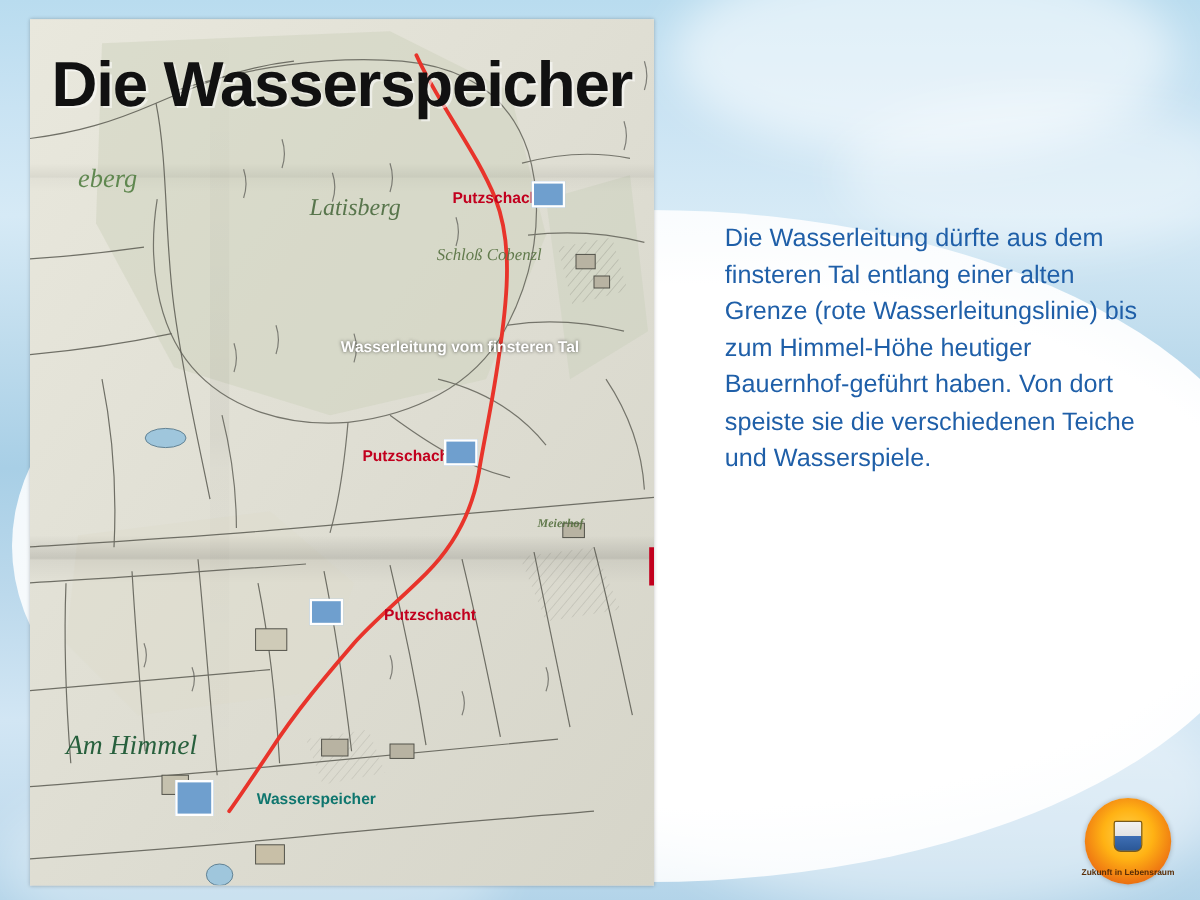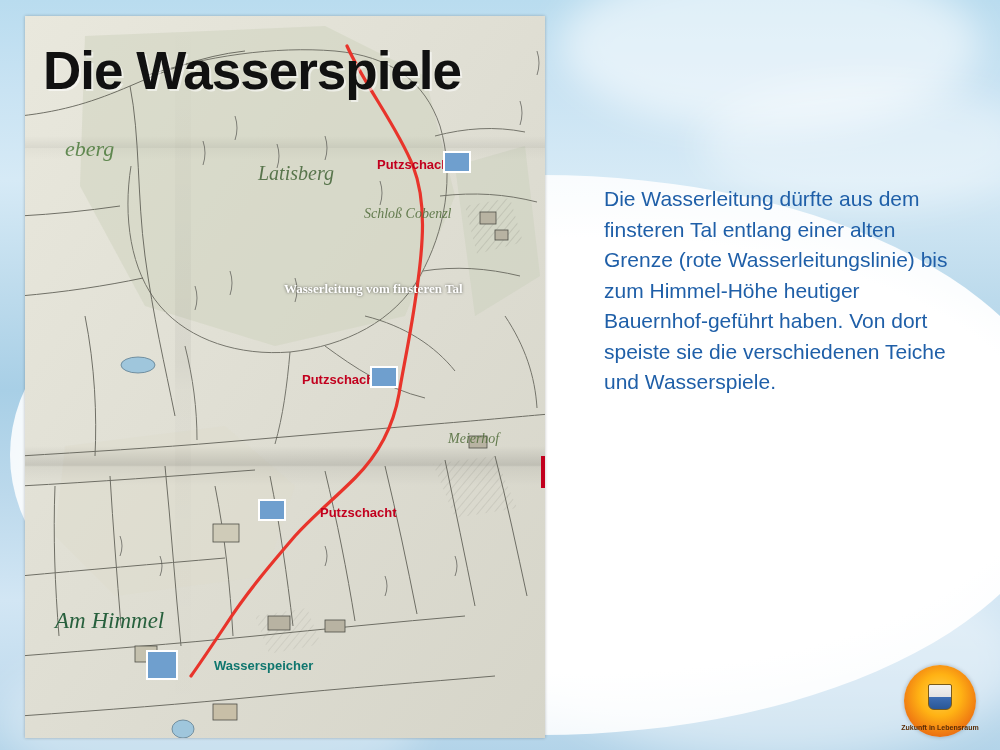--- a/index.html
+++ b/index.html
@@ -297,26 +297,26 @@
 
       <path d="M322 30 C 340 70, 372 110, 388 150 C 402 186, 398 230, 392 272
                C 386 318, 378 352, 374 378 C 368 412, 352 440, 330 462
                C 308 484, 288 500, 270 520 C 246 548, 222 576, 200 610
                C 188 628, 176 646, 166 660" stroke="#e8342b" stroke-width="3.2" fill="none" stroke-linecap="round"></path>
     </svg>
 
     <div class="map-place" style="left:-4px; top:120px; font-size:22px; color:#4b7a3b; opacity:0.85;margin-left:44px;">eberg</div>
     <div class="map-place" style="left:233px; top:146px; font-size:20px; color:#4b6b3f; opacity:0.9;">Latisberg</div>
     <div class="map-place" style="left:339px; top:190px; font-size:14px; color:#55703f; opacity:0.9;">Schloß Cobenzl</div>
-    <div class="map-place" style="left:423px; top:415px; font-size:14px; color:#55703f; opacity:0.9;">Meierhof</div>
+    <div class="map-place" style="left:423px; top:415px; font-size:10px; color:#55703f; opacity:0.9;font-weight:bold;">Meierhof</div>
     <div class="map-place" style="left:30px; top:592px; font-size:23px; color:#14532d; opacity:0.9;">Am Himmel</div>
 
-    <div id="map-title">Die Wasserspiele</div>
-
-    <div class="map-label lbl-white" style="left:227px; top:265px;font-family:Liberation Serif, serif;">Wasserleitung vom finsteren Tal</div>
+    <div id="map-title">Die Wasserspeicher</div>
+
+    <div class="map-label lbl-white" style="left:227px; top:265px;">Wasserleitung vom finsteren Tal</div>
 
     <div class="map-label lbl-red" style="left:320px; top:141px;">Putzschacht</div>
     <div class="shaft" style="left:418px; top:135px;"></div>
 
     <div class="map-label lbl-red" style="left:245px; top:356px;">Putzschacht</div>
     <div class="shaft" style="left:345px; top:350px;"></div>
 
     <div class="map-label lbl-red" style="left:263px; top:489px;">Putzschacht</div>
     <div class="shaft" style="left:233px; top:483px;"></div>
 

